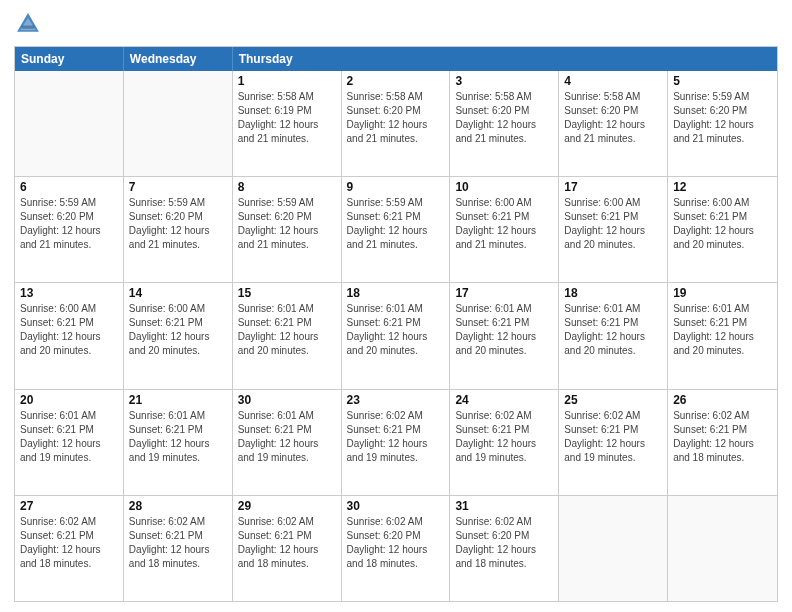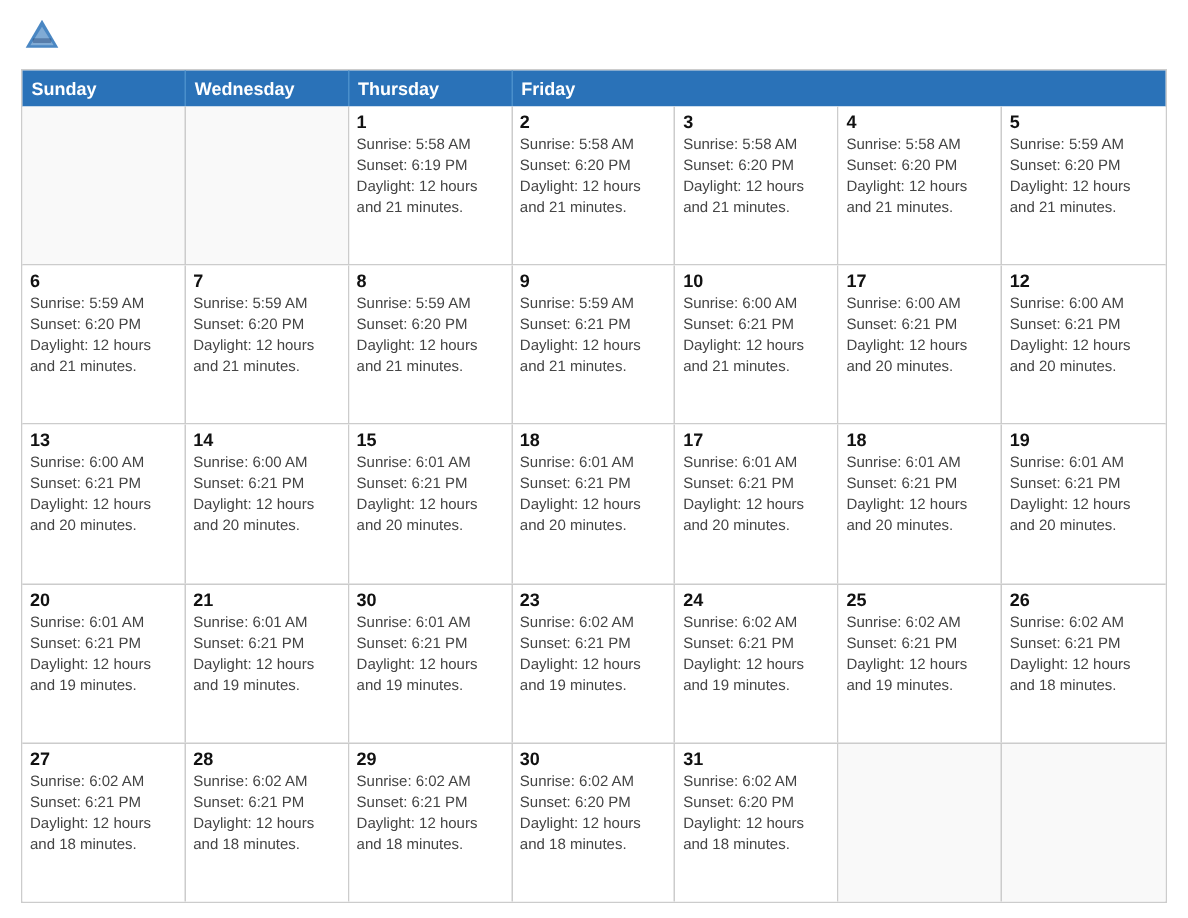--- a/index.html
+++ b/index.html
@@ -125,21 +125,20 @@
       <div class="month-title"></div>
       <div class="location"></div>
     </div>
   </div>
 
   <div class="calendar">
     <div class="cal-header" id="cal-header">
         <div class="cal-header-cell">Sunday</div>
         <div class="cal-header-cell">Wednesday</div>
         <div class="cal-header-cell">Thursday</div>
-        <div class="cal-header-cell">Friday</div>
       </div>
     <div class="cal-body" id="cal-body">
         <div class="cal-row">
           <div class="cal-cell empty"></div>
           <div class="cal-cell empty"></div>
           <div class="cal-cell">
             <div class="day-num">1</div>
             <div class="day-info" style="white-space: pre-line;">Sunrise: 5:58 AM
 Sunset: 6:19 PM
 Daylight: 12 hours and 21 minutes.</div>

